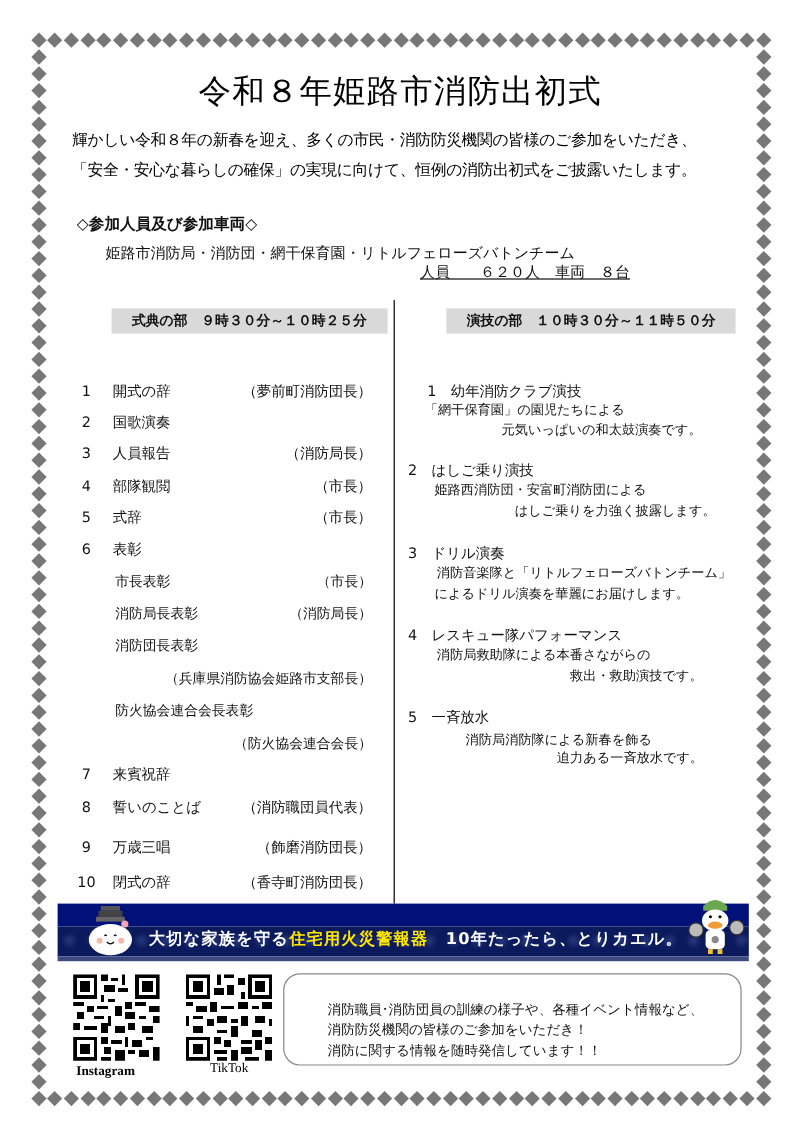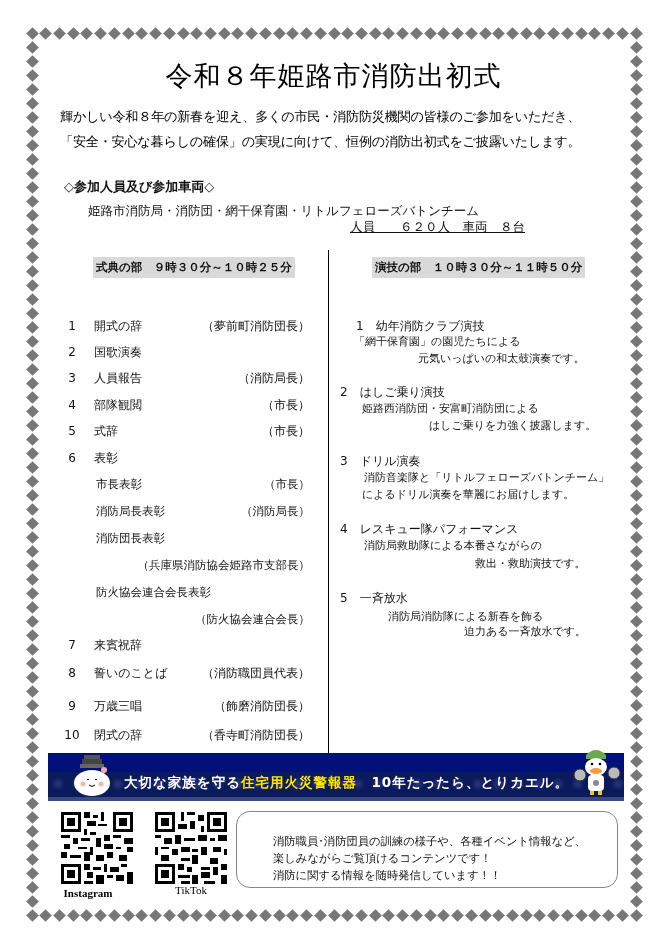--- a/index.html
+++ b/index.html
@@ -8,21 +8,21 @@
     .abs { position: absolute; }
     .diamond { position: absolute; width: 9px; height: 9px; background: #777; transform: rotate(45deg); }
 
     .title { left: 0; width: 667px; top: 58px; text-align: center; font-size: 27px; letter-spacing: 1px; color: #000; }
     .intro { left: 60px; width: 560px; font-size: 13.2px; color: #000; white-space: nowrap; letter-spacing: -0.3px; }
 
     .participants-head { left: 64px; top: 178px; font-size: 13px; font-weight: bold; }
     .participants-list { left: 88px; top: 203px; font-size: 12.5px; }
     .participants-count { left: 350px; top: 219px; font-size: 12.5px; text-decoration: underline; white-space: pre; }
 
-    .section-head { top: 257px; height: 21px; line-height: 21px; background: #d9d9d9; font-size: 11.5px; font-weight: bold; padding: 0 3px; white-space: pre; }
+    .section-head { top: 257px; height: 21px; line-height: 21px; background: #d9d9d9; font-size: 11.5px; font-weight: bold; padding: 0 17px; white-space: pre; }
 
     .divider { left: 328px; top: 250px; width: 1px; height: 503px; background: #000; }
 
     .ceremony-row { position: absolute; left: 62px; width: 248px; font-size: 12px; height: 16px; line-height: 16px; }
     .ceremony-row .num { position: absolute; left: 0; width: 20px; text-align: center; }
     .ceremony-row .name { position: absolute; left: 32px; font-weight: 500; }
     .ceremony-row .who { position: absolute; right: 0; }
     .sub-row { position: absolute; left: 96px; width: 214px; font-size: 11.5px; height: 16px; line-height: 16px; }
     .sub-row .who { position: absolute; right: 0; }
     .sub-who { position: absolute; right: 357px; font-size: 11.5px; height: 16px; line-height: 16px; white-space: nowrap; }
@@ -432,15 +432,15 @@
     <rect x="0" y="18" width="7" height="7" fill="#000"></rect>
       <rect x="1" y="19" width="5" height="5" fill="#fff"></rect>
       <rect x="2" y="20" width="3" height="3" fill="#000"></rect>
     <path d="M9 0h1v3h-1zM11 0h3v1h-3zM15 1h2v2h-2zM8 4h3v2h-3zM12 3h2v3h-2zM16 5h1v2h-1zM0 8h2v1h-2zM3 9h3v2h-3zM7 8h2v3h-2zM10 9h4v1h-4zM15 8h3v2h-3zM19 9h2v1h-2zM22 8h3v2h-3zM0 12h1v3h-1zM2 12h3v1h-3zM6 13h2v2h-2zM9 12h3v2h-3zM13 13h2v1h-2zM16 12h2v3h-2zM20 12h3v2h-3zM24 13h1v2h-1zM2 15h3v2h-3zM9 16h3v1h-3zM13 15h2v3h-2zM19 16h3v2h-3zM8 18h2v2h-2zM11 19h2v2h-2zM16 19h3v1h-3zM20 19h2v3h-2zM23 18h2v2h-2zM8 22h4v1h-4zM13 22h2v3h-2zM16 21h3v2h-3zM23 22h2v3h-2zM9 24h3v1h-3zM17 24h4v1h-4z" fill="#000"></path>
   </svg>
 </div>
 <div class="qr-label" style="left:155px; top:884px; width:72px;">TikTok</div>
 
 <div class="abs info-box">
   <div class="info-line" style="left:36px; top:22px;">消防職員･消防団員の訓練の様子や、各種イベント情報など、</div>
-  <div class="info-line" style="left:36px; top:39px;">楽しみながらご覧頂けるコンテンツです！</div>
+  <div class="info-line" style="left:36px; top:39px;">消防防災機関の皆様のご参加をいただき！</div>
   <div class="info-line" style="left:36px; top:56px;">消防に関する情報を随時発信しています！！</div>
 </div>
 
 </body></html>

